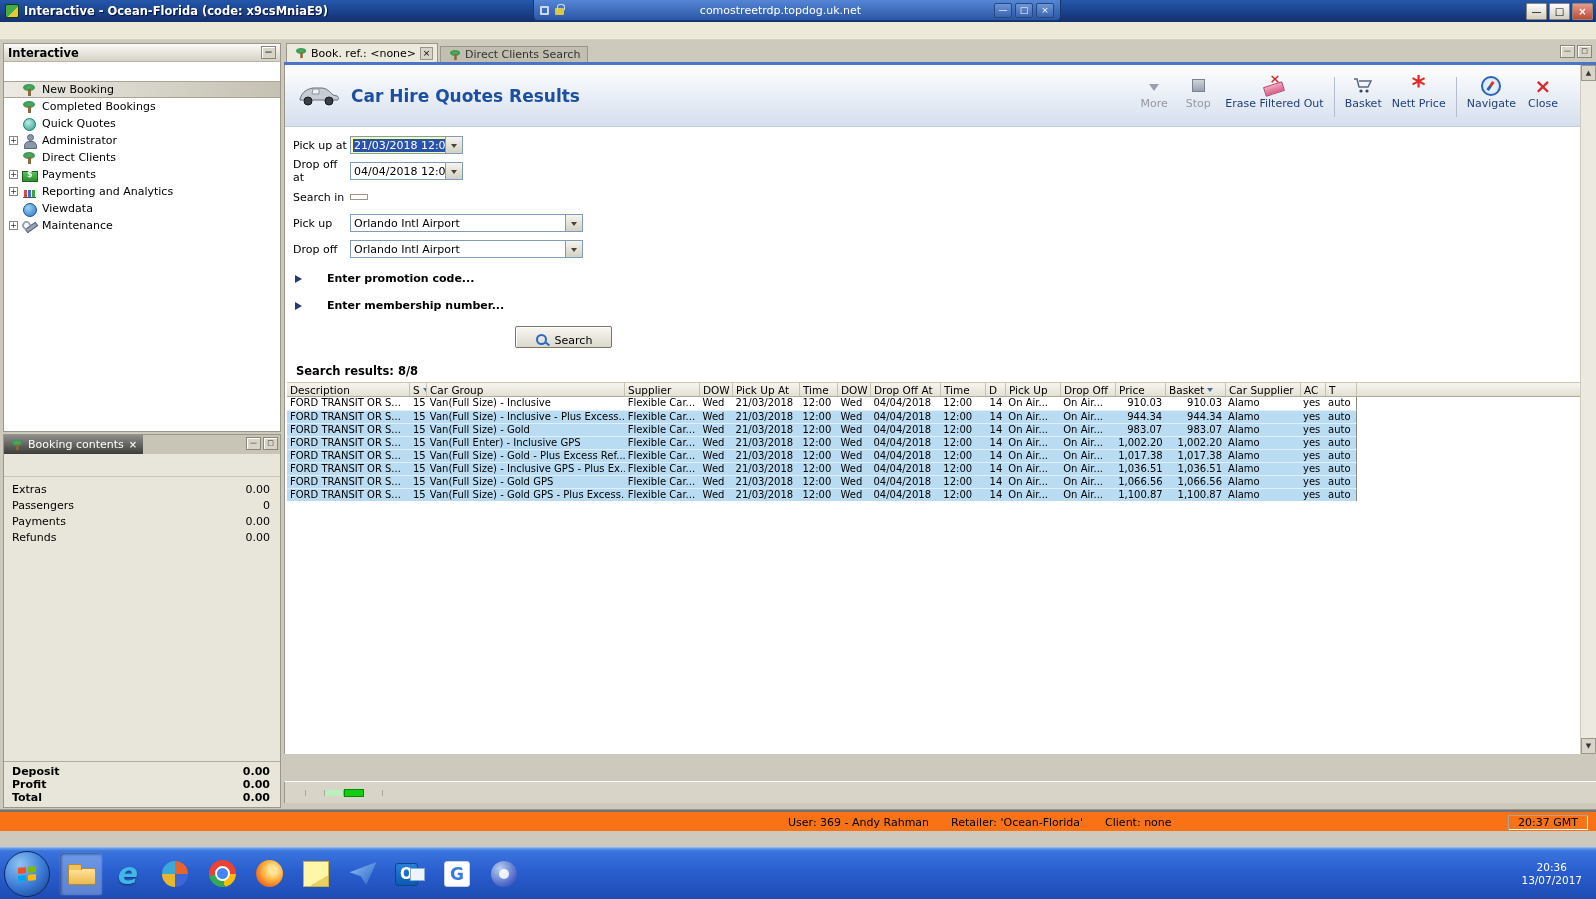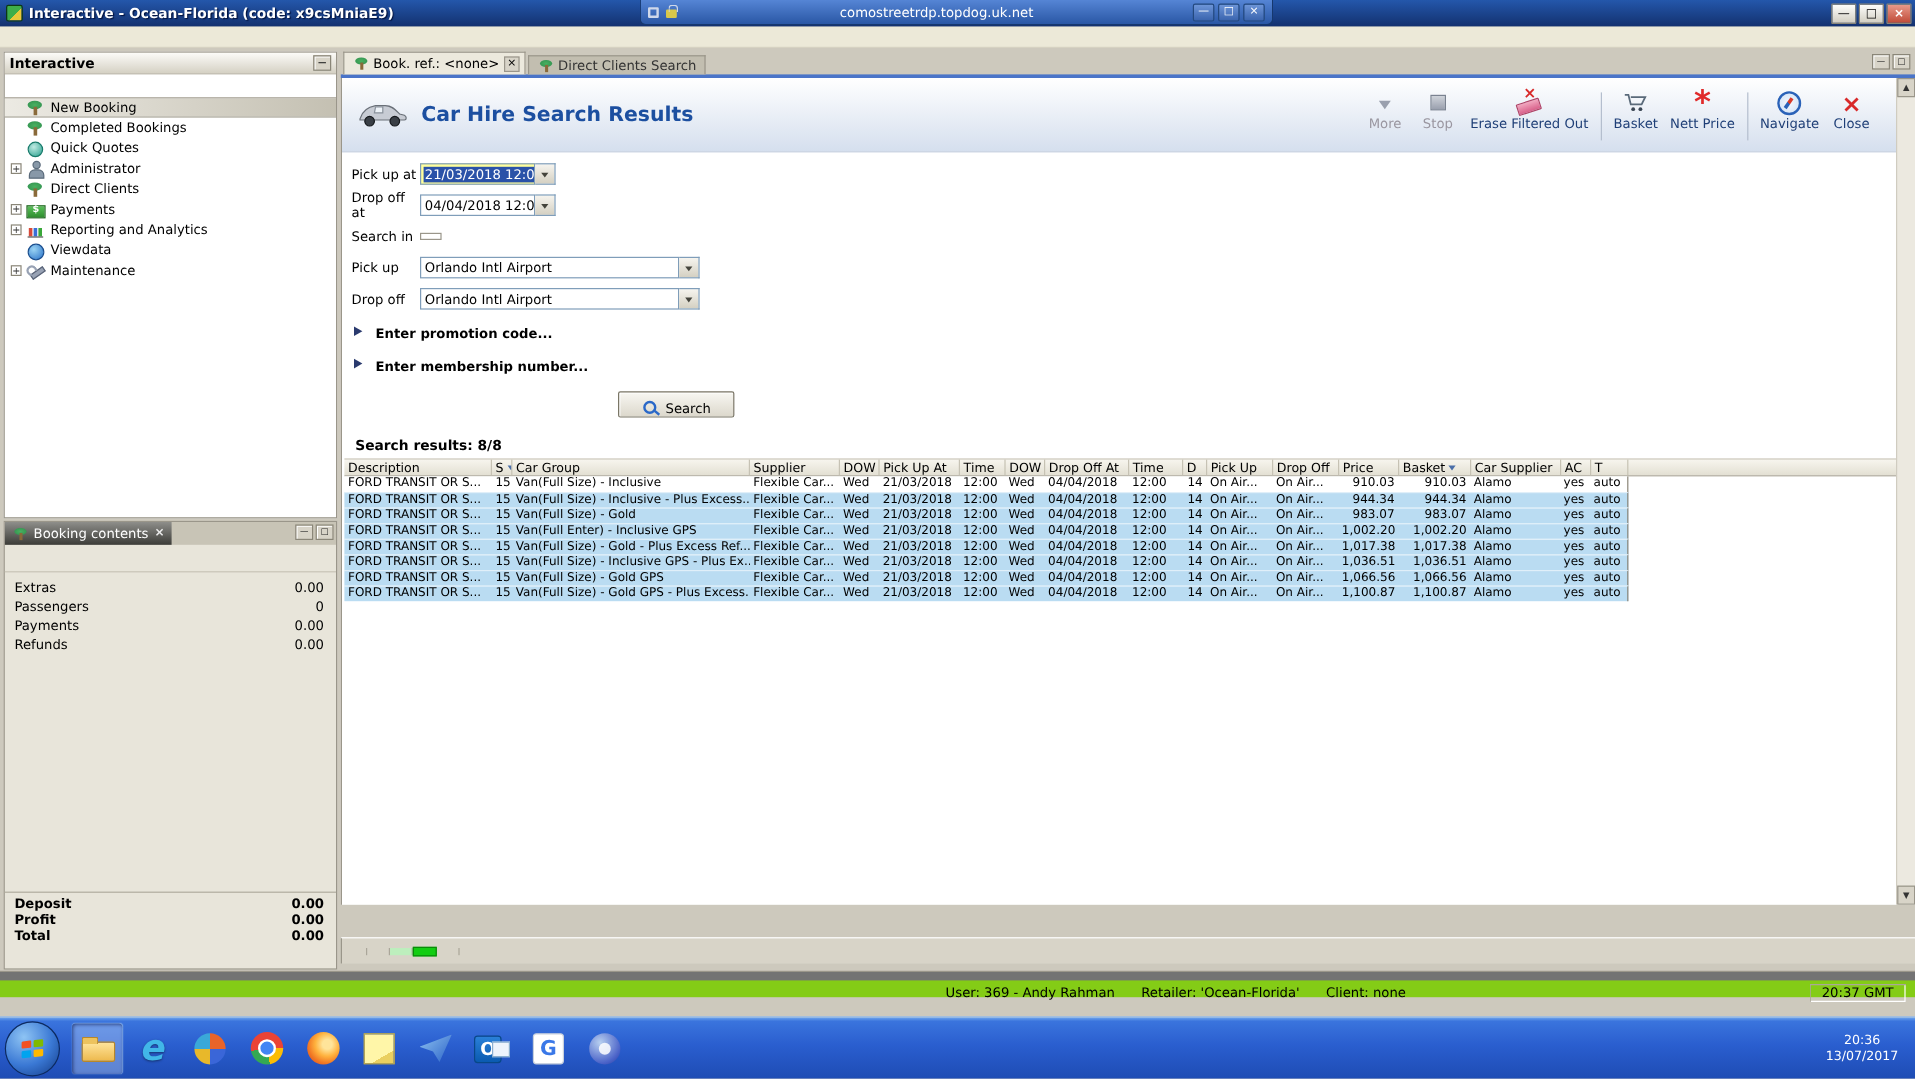--- a/index.html
+++ b/index.html
@@ -61,21 +61,21 @@
 #pb-tab .t-ico{transform:scale(.85);margin-right:3px}
 #pb-tab .x{color:#ececec;font-size:10px;margin-left:5px;font-weight:bold}
 #pb-titlerow .spacer{flex:1}
 #pb-titlerow .smbtn{margin:2px 2px 0 0}
 #pb-toolbar{height:23px;display:flex;align-items:center;justify-content:flex-end;gap:3px;padding-right:6px;border-bottom:1px solid #c8c4b6;flex:none}
 .bc-ico{width:18px;height:17px;display:flex;align-items:center;justify-content:center;position:relative;font-weight:bold}
 #pb-rows{padding-top:4px}
 .pb-row{height:16px;display:flex;align-items:center;padding:0 10px 0 8px}
 .pb-row .v{margin-left:auto}
 #pb-fill{flex:1}
-#pb-totals{border-top:1px solid #b0ac9e;padding:3px 10px 21px 8px;flex:none}
+#pb-totals{border-top:1px solid #b0ac9e;padding:3px 10px 3px 8px;flex:none}
 .pb-total{height:13px;display:flex;font-weight:bold}
 .pb-total .v{margin-left:auto}
 
 
 #panel-main{position:absolute;left:284px;top:3px;right:0;height:760px}
 #tabstrip{height:19px;display:flex;align-items:flex-end;padding-left:2px;position:relative}
 .mtab{display:flex;align-items:center;padding:0 7px;height:16px;background:#c2beb0;border:1px solid #9a968a;border-bottom:none;font-size:11px;margin-right:2px;color:#333;white-space:nowrap}
 .mtab.active{height:19px;background:#ece9dd;color:#000;padding-right:4px}
 .mtab .t-ico{transform:scale(.85);margin-right:2px}
 .tclose{width:13px;height:13px;border:1px solid #9a968a;background:#d8d4c8;font-size:9px;line-height:11px;text-align:center;margin-left:4px}
@@ -111,21 +111,21 @@
 .field{height:18px;border:1px solid #7f9db9;background:#fff;display:flex;align-items:center;padding:0 3px;white-space:nowrap;overflow:hidden}
 .field.date{width:96px}
 .field.combo{width:216px}
 .field.hlyellow{background:#ffff9c;padding:0 2px}
 .selblue{background:#2a52a8;color:#fff;padding:0 1px}
 .ddbtn{width:17px;height:18px;background:linear-gradient(#f6f4ee,#d4d0c2);border:1px solid #7f9db9;border-left:none;display:flex;align-items:center;justify-content:center}
 .ddbtn::before{content:'';border:3.5px solid transparent;border-top:4.5px solid #44443c;margin-top:4px}
 #searchin-tabs{display:flex;align-items:center;gap:3px}
 .sin-tab{padding:2px 7px}
 .sin-tab.active{border:1px solid #9a968a;background:#fff;padding:2px 8px}
-.disc-row{display:flex;align-items:flex-start;gap:7px;margin:14px 12px 0 2px;font-weight:bold}
+.disc-row{display:flex;align-items:center;gap:21px;margin:14px 12px 0 2px;font-weight:bold}
 .tri-right{width:0;height:0;border:4px solid transparent;border-left:7px solid #2a3a6e;flex:none}
 #search-btn{margin:14px 0 0 222px;width:97px;height:22px;display:flex;align-items:flex-end;justify-content:center;background:linear-gradient(#f8f7f2,#dcd8cc);border:1px solid #7a7666;border-radius:2px;box-shadow:inset 1px 1px 0 #fff}
 .mag{width:14px;height:14px;position:relative;margin-right:6px}
 .mag::before{content:'';position:absolute;left:1px;top:1px;width:7px;height:7px;border:2px solid #2a68c8;border-radius:50%}
 .mag::after{content:'';position:absolute;left:10px;top:10px;width:5px;height:2px;background:#2a68c8;transform:rotate(40deg)}
 #results-label{font-weight:bold;font-size:11.5px;margin:16px 0 4px 3px}
 
 
 #results-table{margin:0 16px 0 2px}
 .thead{display:flex;height:15px;background:linear-gradient(#f7f5ee,#e3e0d3);border-top:1px solid #cac6b8;border-bottom:1px solid #aeaa9c}
@@ -141,21 +141,21 @@
 
 
 #statusstrip{position:absolute;left:0;right:0;bottom:22px;height:27px;background:#d8d4c8;border:1px solid #9a968a;display:flex;align-items:center;padding:0 7px}
 #infobtn{margin-left:auto;width:25px;height:21px;background:linear-gradient(#f4f2ec,#d4d0c2);border:1px solid #8a8678;display:flex;align-items:center;justify-content:center;font-family:"DejaVu Serif",serif;font-style:italic;font-weight:bold;color:#2a55b8;font-size:14px}
 #bottomtabs{position:absolute;left:0;right:0;bottom:0;height:22px;background:#d8d4c8;border-left:1px solid #9a968a;border-top:1px solid #fff;display:flex;align-items:center;padding-left:2px}
 .btab{padding:3px 9px;border-right:1px solid #aaa699}
 .btab.pale{background:#bdeebd}
 .btab.green{background:#12cd12;border:1px solid #0a8a0a}
 
 
-#statusbar-app{position:absolute;left:0;right:0;top:770px;height:21px;background:#84cc16;border-top:7px solid #737373;box-shadow:0 -1px 0 #9a968a}
+#statusbar-app{position:absolute;left:0;right:0;top:770px;height:21px;background:#f97316;border-top:2px solid #737373;box-shadow:0 -1px 0 #9a968a}
 #sb-texts{position:absolute;left:788px;top:4px;display:flex;gap:22px;white-space:nowrap}
 #sb-time{position:absolute;right:8px;top:3px;height:15px;display:flex;align-items:center;justify-content:center;box-shadow:inset 1px 1px 0 #aaa699,inset -1px -1px 0 #fff;padding:0 10px}
 
 
 #taskbar{position:absolute;left:0;bottom:0;width:100%;height:52px;background:linear-gradient(180deg,#6aa2ec 0%,#3a74dd 6%,#2a5ecf 45%,#1e4cb4 100%);border-top:1px solid #89b8f4;display:flex;align-items:center;padding:0 4px}
 #startorb{width:46px;height:46px;border-radius:50%;background:radial-gradient(circle at 34% 28%,#8ec4f4,#3a78d4 55%,#123a86);border:1px solid #0c2a60;display:flex;align-items:center;justify-content:center;margin-right:10px;flex:none}
 .flag{display:grid;grid-template-columns:8px 8px;grid-template-rows:6px 6px;gap:1.5px;transform:skewY(-6deg)}
 .flag span{border-radius:1px}
 .f1{background:#f25022}.f2{background:#7fba00}.f3{background:#00a4ef}.f4{background:#ffb900}
 #quicklaunch{display:flex;align-items:center;gap:5px}
@@ -343,21 +343,21 @@
     <div id="blueline"></div>
 
     <div id="main-content">
       <div id="headerband">
         <svg width="46" height="28" viewBox="0 0 46 28">
           <path d="M5 17 C7 10 12 7 18 6 L26 6 C32 6 35 10 38 13 L42 14 C44 15 44 18 42 18 L5 18 Z" fill="#c8ccd4" stroke="#6a7078"></path>
           <path d="M18 7 L17 12 L24 12 L24 7 Z" fill="#eef3f8" stroke="#8a929c"></path>
           <circle cx="13" cy="19" r="4" fill="#3a3f46" stroke="#15181c"></circle>
           <circle cx="34" cy="19" r="4" fill="#3a3f46" stroke="#15181c"></circle>
         </svg>
-        <span id="hb-title">Car Hire Search Results</span>
+        <span id="hb-title">Car Hire Quotes Results</span>
         <div id="hb-toolbar">
           <div class="hbtn disabled">
             <div class="hico more-ico"></div>
             <div class="hlabel">More</div>
           </div>
           <div class="hbtn disabled">
             <div class="hico stop-ico"></div>
             <div class="hlabel">Stop</div>
           </div>
           <div class="hbtn">

